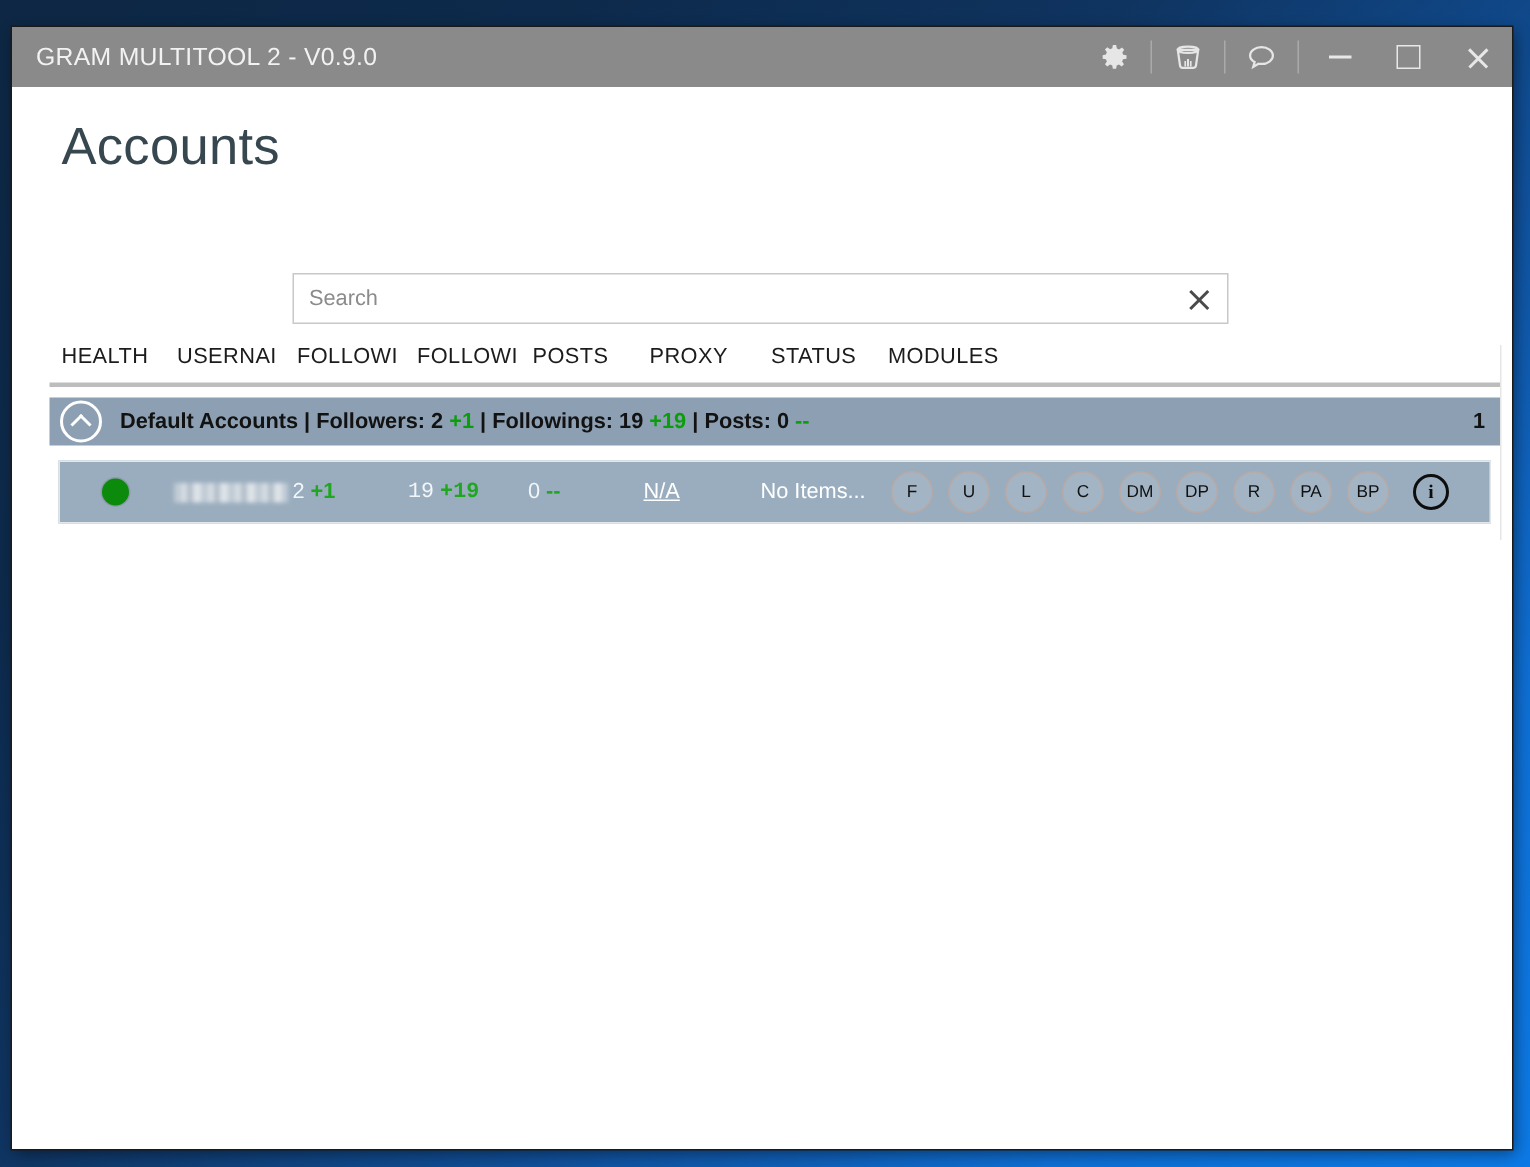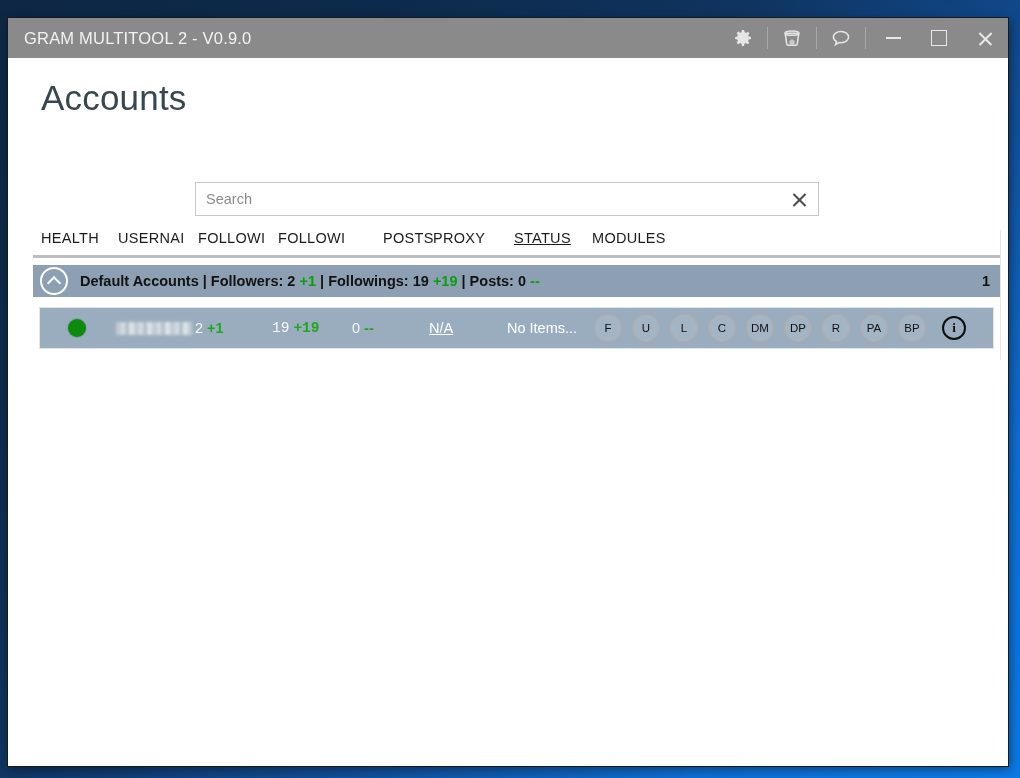--- a/index.html
+++ b/index.html
@@ -385,23 +385,23 @@
         </div>
       </div>
 
       <div id="page-title">Accounts</div>
 
       <div id="col-headers">
           <div class="col-head" style="left: 8px; width: 82px;">HEALTH</div>
           <div class="col-head" style="left: 85px; width: 68px;">USERNAI</div>
           <div class="col-head" style="left: 165px; width: 66px;">FOLLOWI</div>
           <div class="col-head" style="left: 245px; width: 66px;">FOLLOWI</div>
-          <div class="col-head" style="left: 322px; width: 70px; margin-left: 28px;">POSTS</div>
+          <div class="col-head" style="left: 322px; width: 70px;">POSTS</div>
           <div class="col-head" style="left: 400px; width: 72px;">PROXY</div>
-          <div class="col-head" style="left: 481px; width: 76px; text-decoration: underline;">STATUS</div>
+          <div class="col-head" style="left: 481px; width: 76px;">STATUS</div>
           <div class="col-head" style="left: 559px; width: 96px;">MODULES</div>
         </div>
 
       <div id="list-scroll-gutter"></div>
 
       <div id="group-header">
         <div id="group-collapse">
           <span class="chev-up"></span>
         </div>
         <div id="group-title"><span>Default Accounts</span><span> | </span><span>Followers: 2 </span><span class="delta-pos">+1</span><span> | </span><span>Followings: 19 </span><span class="delta-pos">+19</span><span> | </span><span>Posts: 0 </span><span class="delta-none">--</span></div>

